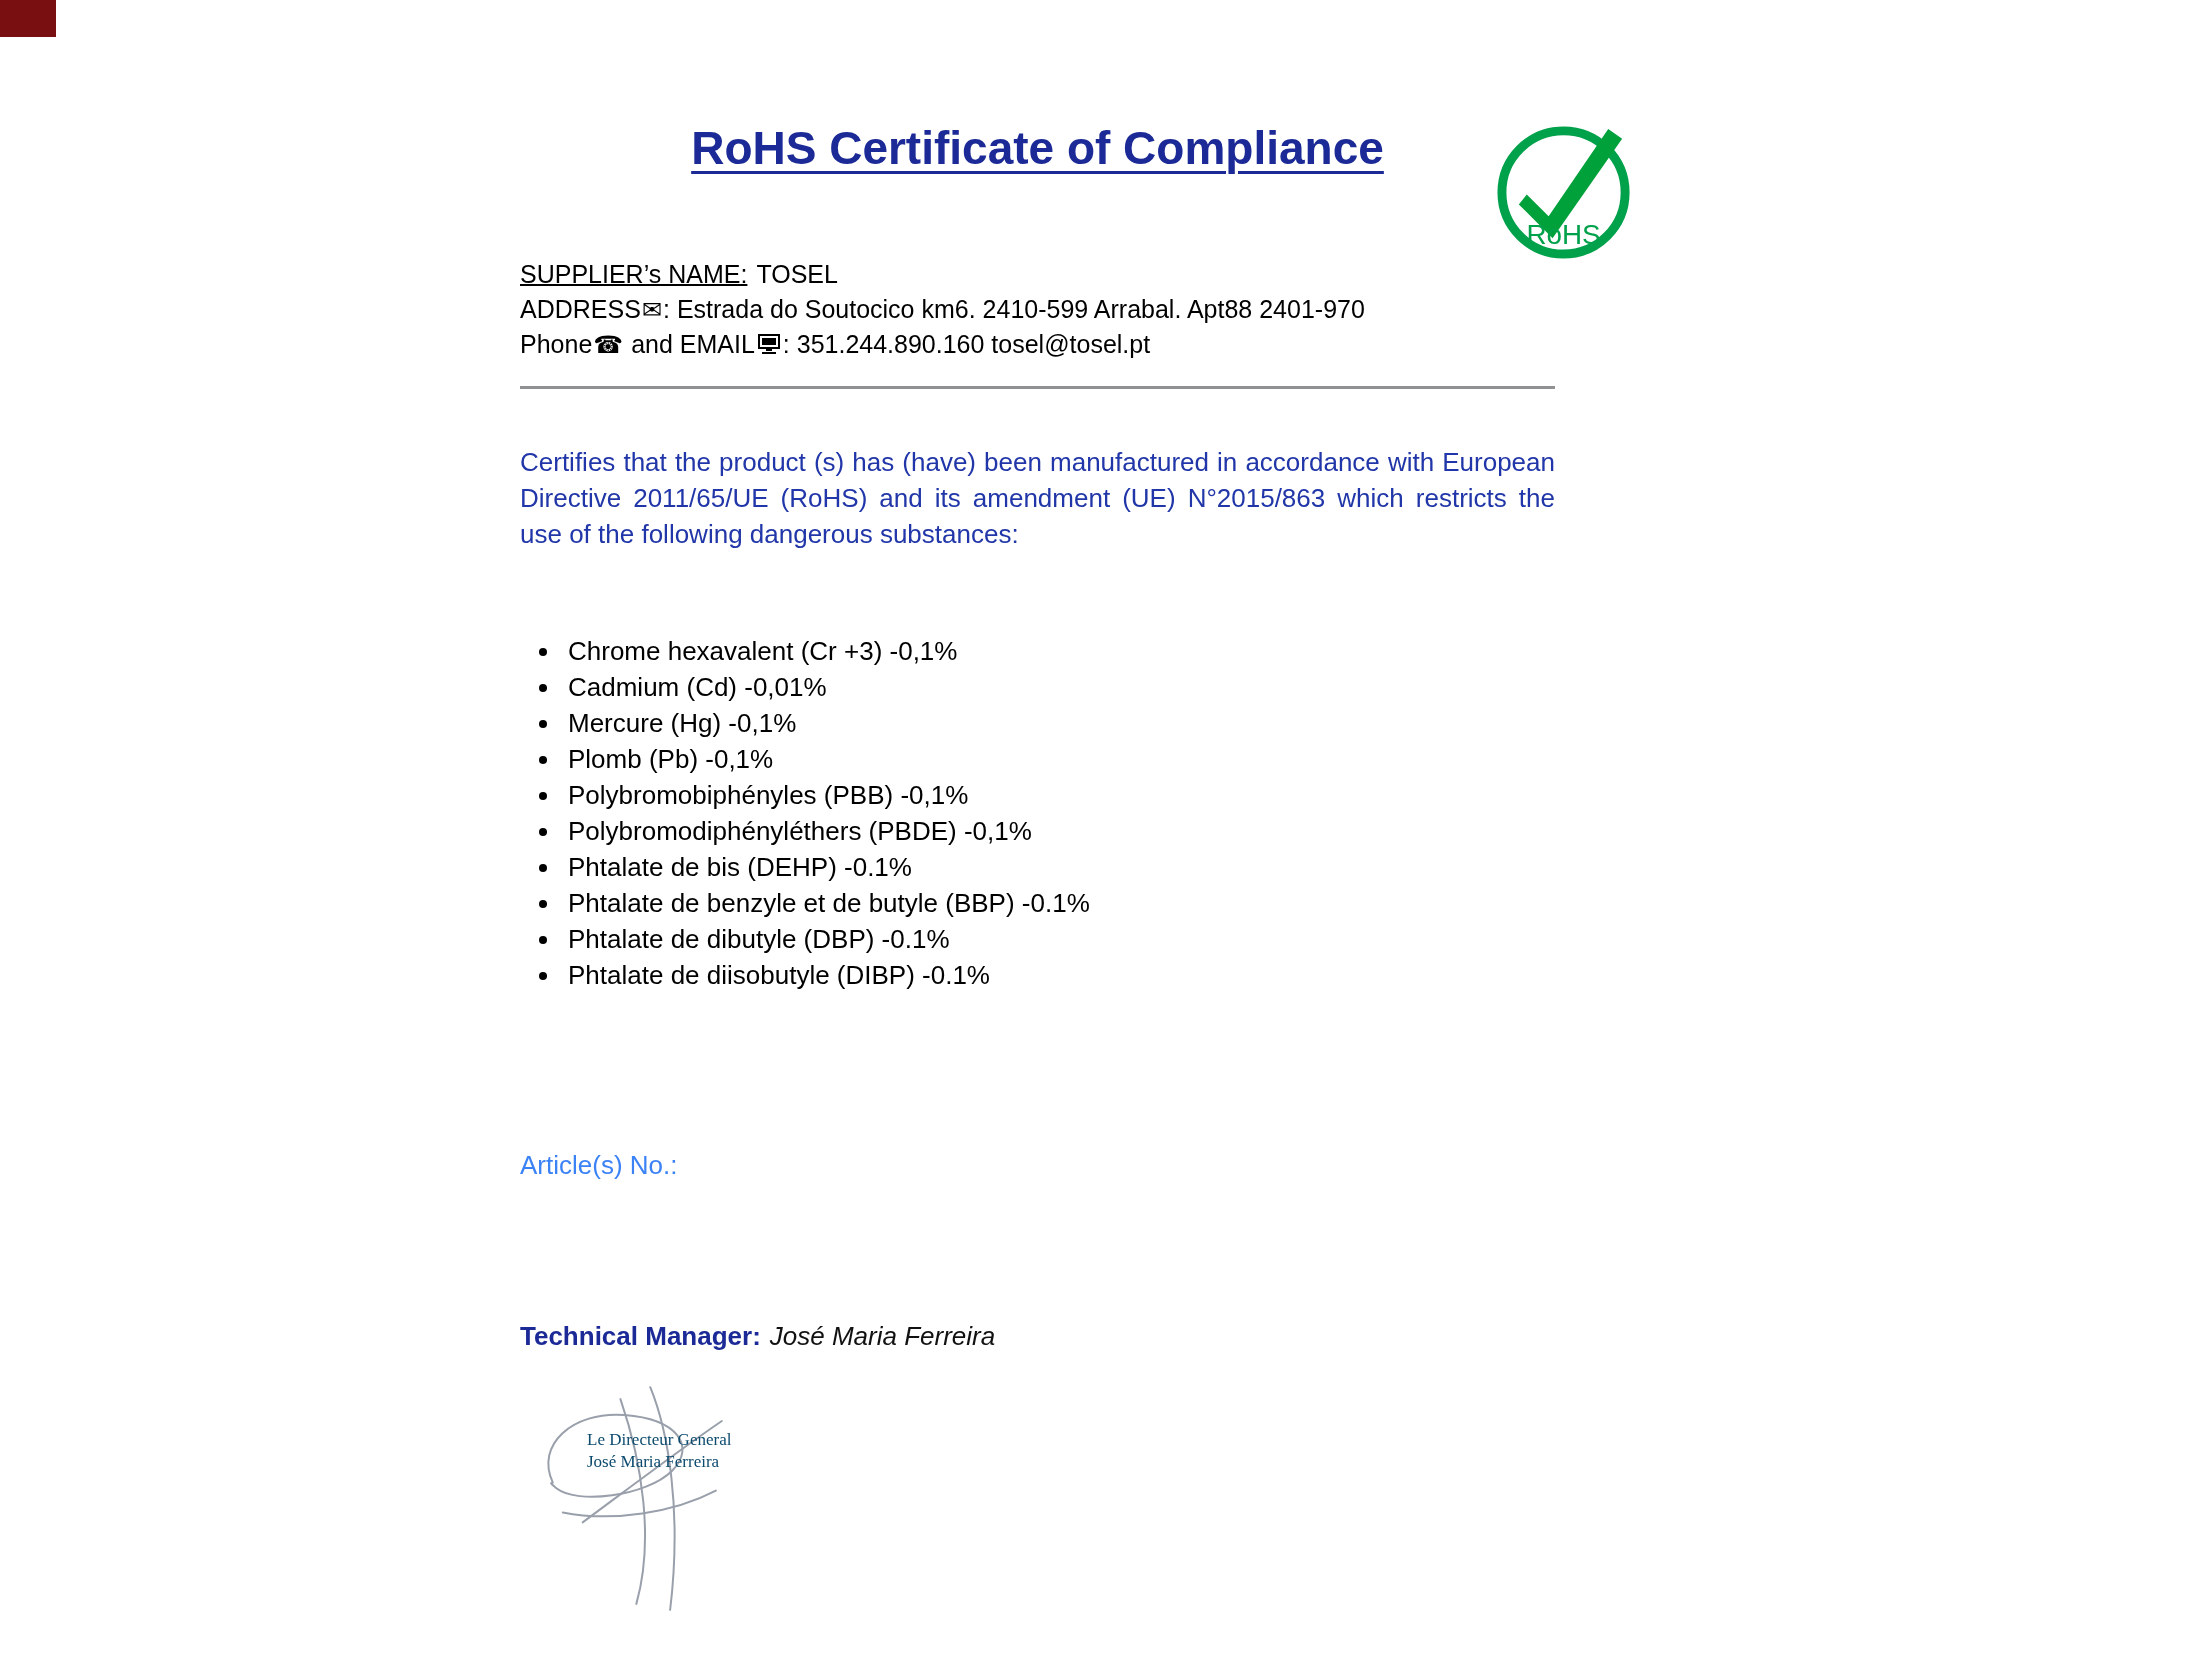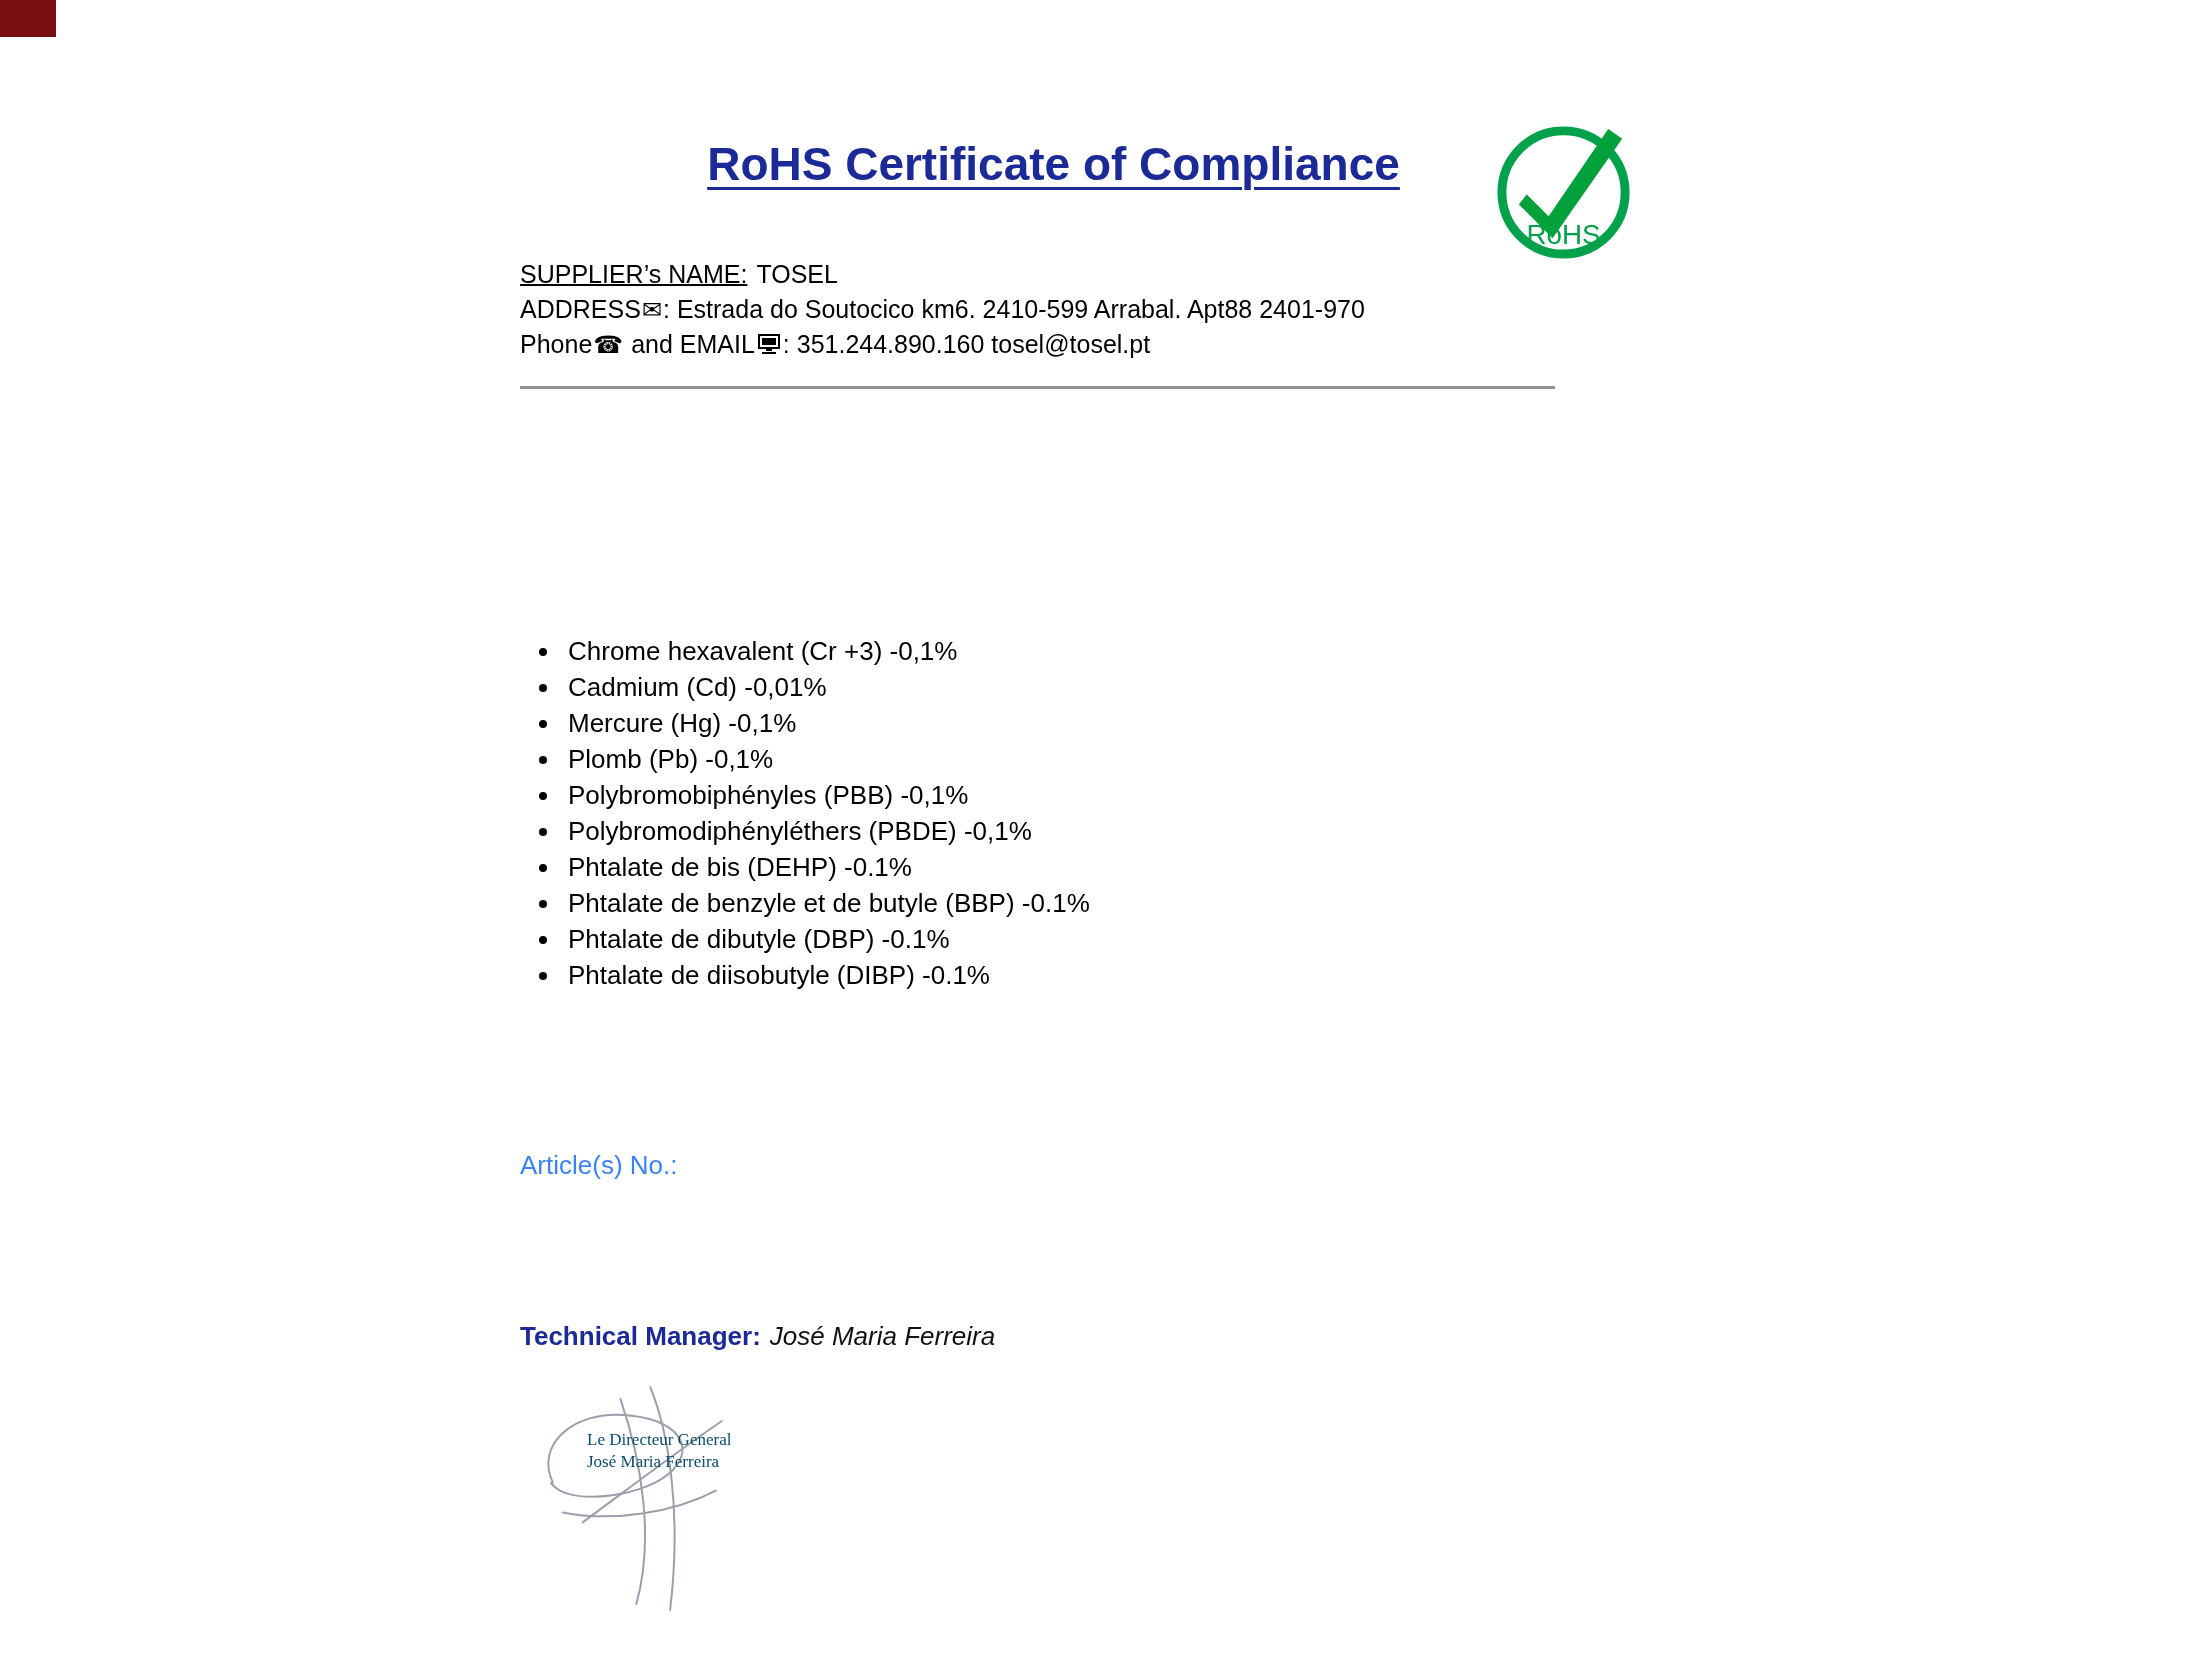--- a/index.html
+++ b/index.html
@@ -26,21 +26,21 @@
     top: 0;
     width: 56px;
     height: 37px;
     background: #7a0f12;
   }
   .doc-title {
     position: absolute;
     left: 520px;
     top: 121px;
     width: 1035px;
-    margin: 16px;
+    margin: 0;
     text-align: center;
     font-size: 46px;
     font-weight: 700;
     color: #1b2a96;
     text-decoration: underline;
     text-decoration-thickness: 3px;
     text-underline-offset: 7px;
     letter-spacing: 0px;
   }
   .rohs-logo {
@@ -200,20 +200,21 @@
           <rect x="2" y="2" width="20" height="13" fill="none" stroke="#000" stroke-width="2"></rect>
           <rect x="5" y="5" width="14" height="7" fill="#000"></rect>
           <rect x="9" y="16" width="6" height="2" fill="#000"></rect>
           <rect x="5" y="19" width="14" height="2" fill="#000"></rect>
         </svg><span>: 351.244.890.160 tosel@tosel.pt</span>
     </p>
   </div>
 
   <div class="divider"></div>
 
+  <p class="certify-para">Certifies that the product (s) has (have) been manufactured in accordance with European Directive 2011/65/UE (RoHS) and its amendment (UE) N°2015/863 which restricts the use of the following dangerous substances:</p>
 
   <ul class="substance-list">
     <li>Chrome hexavalent (Cr +3) -0,1%</li>
     <li>Cadmium (Cd) -0,01%</li>
     <li>Mercure (Hg) -0,1%</li>
     <li>Plomb (Pb) -0,1%</li>
     <li>Polybromobiphényles (PBB) -0,1%</li>
     <li>Polybromodiphényléthers (PBDE) -0,1%</li>
     <li>Phtalate de bis (DEHP) -0.1%</li>
     <li>Phtalate de benzyle et de butyle (BBP) -0.1%</li>

